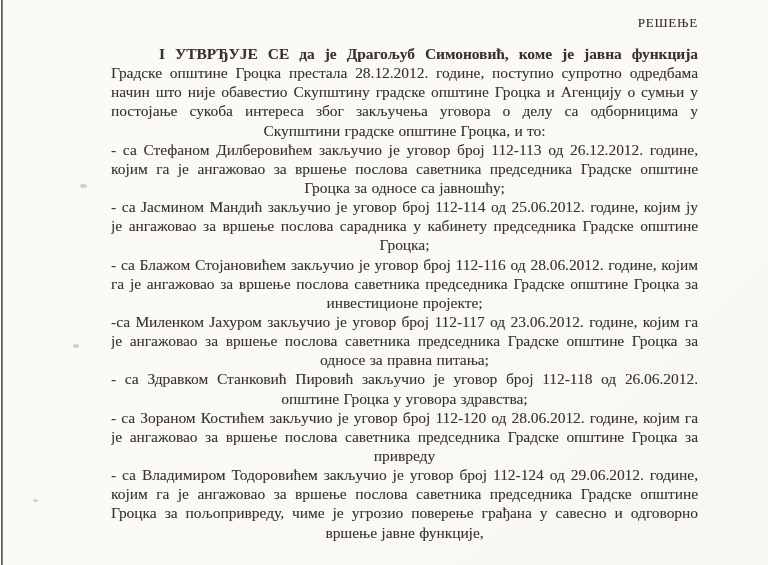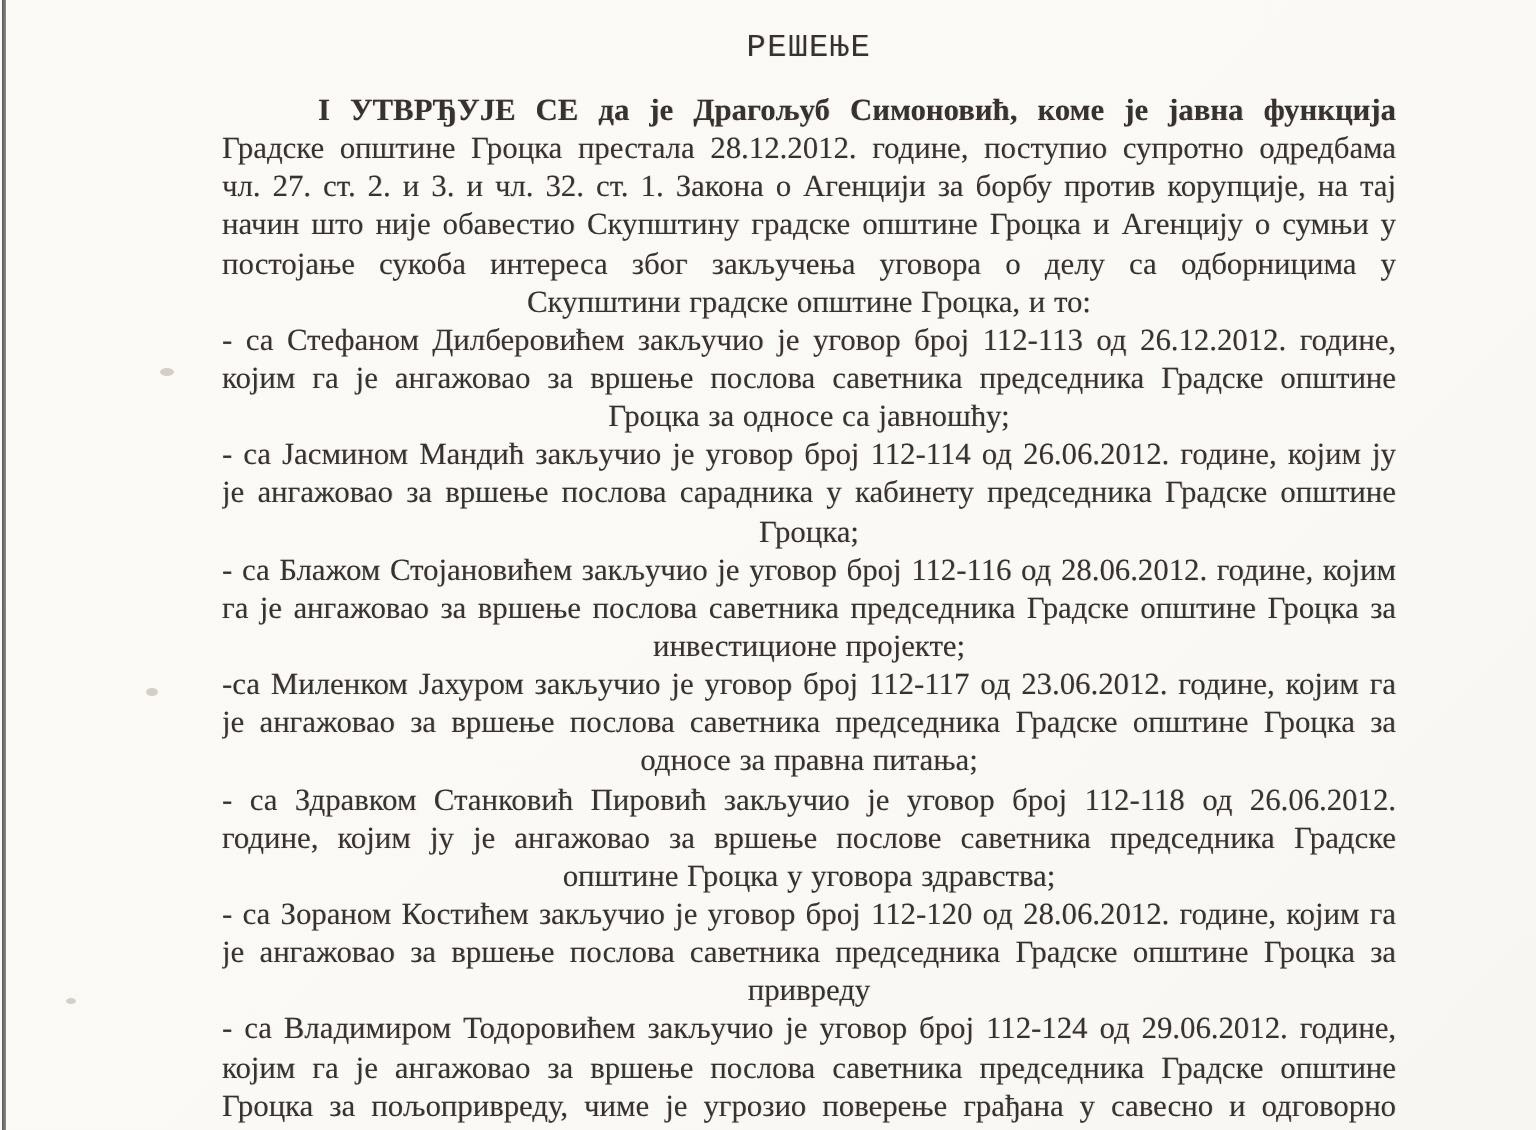--- a/index.html
+++ b/index.html
@@ -30,25 +30,24 @@
   .speck.s2 { left: 73px; top: 344px; width: 6px; height: 4px; }
   .speck.s3 { left: 33px; top: 499px; width: 5px; height: 3px; }
   .text-col {
     position: absolute;
     left: 111px; top: 8px;
     width: 587px;
     color: #37322d;
     text-shadow: 0.3px 0 0.4px rgba(55, 50, 45, 0.28);
   }
   .doc-title {
-    text-align: center;
-    font-size: 16px;
+    text-align: right;
+    font-size: 13px;
     letter-spacing: 0.8px;
     margin: 7px 0 13px 0;
-    font-family: Liberation Mono, monospace;
   }
   .doc-body .line {
     font-size: 15.4px;
     line-height: 19.15px;
     height: 19.15px;
     overflow: hidden;
     text-align: center;
     word-spacing: 0.5px;
   }
   .doc-body .line.justify {
@@ -69,38 +68,36 @@
   <div class="speck s2"></div>
   <div class="speck s3"></div>
 
   <div class="text-col">
     <div class="doc-title">РЕШЕЊЕ</div>
 
     <div class="doc-body">
 
     <div class="line justify indent">I УТВРЂУЈЕ СЕ да је Драгољуб Симоновић, коме је јавна функција председника</div>
         <div class="line justify">Градске општине Гроцка престала 28.12.2012. године, поступио супротно одредбама</div>
-        <div class="line justify">чл. 27. ст. 2. и 3. и чл. 32. ст. 1. Закона о Агенцији за борбу против корупције, на тај</div>
         <div class="line justify">начин што није обавестио Скупштину градске општине Гроцка и Агенцију о сумњи у</div>
         <div class="line justify">постојање сукоба интереса због закључења уговора о делу са одборницима у</div>
         <div class="line">Скупштини градске општине Гроцка, и то:</div>
         <div class="line justify">- са Стефаном Дилберовићем закључио је уговор број 112-113 од 26.12.2012. године,</div>
         <div class="line justify">којим га је ангажовао за вршење послова саветника председника Градске општине</div>
         <div class="line">Гроцка за односе са јавношћу;</div>
-        <div class="line justify">- са Јасмином Мандић закључио је уговор број 112-114 од 26.06.2012. године, којим ју</div>
+        <div class="line justify">- са Јасмином Мандић закључио је уговор број 112-114 од 25.06.2012. године, којим ју</div>
         <div class="line justify">је ангажовао за вршење послова сарадника у кабинету председника Градске општине</div>
         <div class="line">Гроцка;</div>
         <div class="line justify">- са Блажом Стојановићем закључио је уговор број 112-116 од 28.06.2012. године, којим</div>
         <div class="line justify">га је ангажовао за вршење послова саветника председника Градске општине Гроцка за</div>
         <div class="line">инвестиционе пројекте;</div>
         <div class="line justify">-са Миленком Јахуром закључио је уговор број 112-117 од 23.06.2012. године, којим га</div>
         <div class="line justify">је ангажовао за вршење послова саветника председника Градске општине Гроцка за</div>
         <div class="line">односе за правна питања;</div>
         <div class="line justify">- са Здравком Станковић Пировић закључио је уговор број 112-118 од 26.06.2012.</div>
-        <div class="line justify">године, којим ју је ангажовао за вршење послове саветника председника Градске</div>
         <div class="line">општине Гроцка у уговора здравства;</div>
         <div class="line justify">- са Зораном Костићем закључио је уговор број 112-120 од 28.06.2012. године, којим га</div>
         <div class="line justify">је ангажовао за вршење послова саветника председника Градске општине Гроцка за</div>
         <div class="line">привреду</div>
         <div class="line justify">- са Владимиром Тодоровићем закључио је уговор број 112-124 од 29.06.2012. године,</div>
         <div class="line justify">којим га је ангажовао за вршење послова саветника председника Градске општине</div>
         <div class="line justify">Гроцка за пољопривреду, чиме је угрозио поверење грађана у савесно и одговорно</div>
         <div class="line">вршење јавне функције,</div>
       </div>
   </div>

